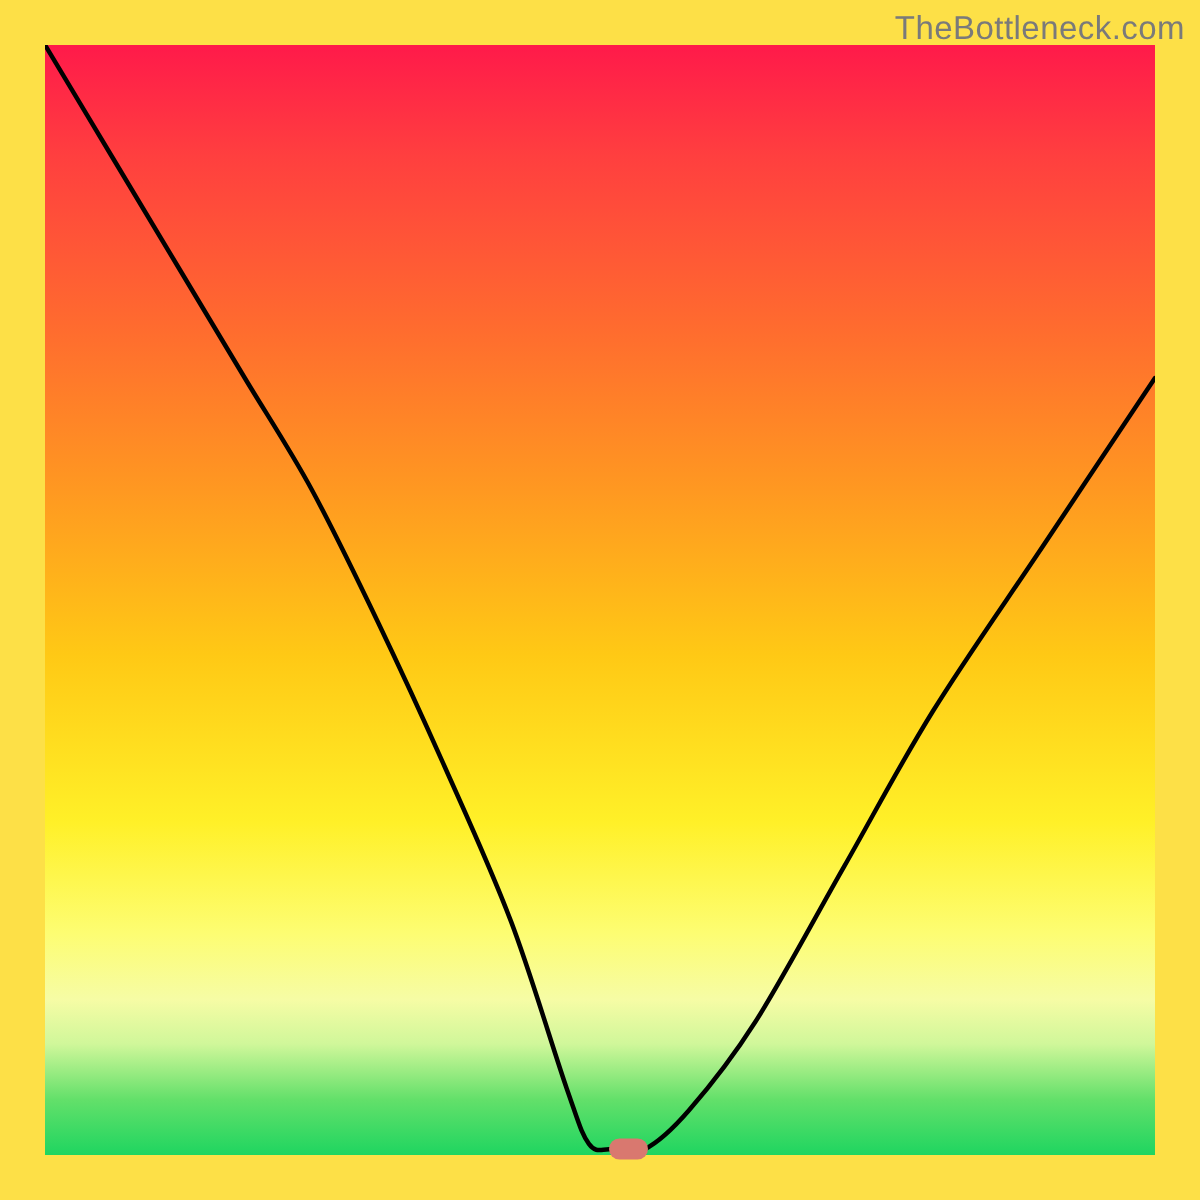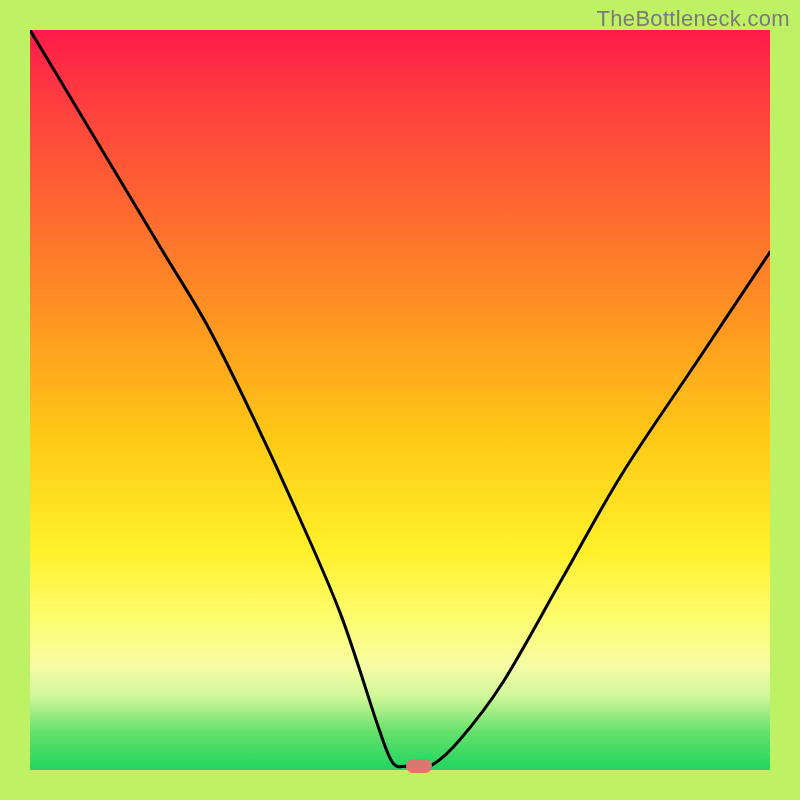--- a/index.html
+++ b/index.html
@@ -8,21 +8,21 @@
     width: 800px;
     height: 800px;
     background: #000;
     overflow: hidden;
     font-family: Arial, Helvetica, sans-serif;
   }
   .frame {
     position: relative;
     width: 800px;
     height: 800px;
-    background: #bef264;
+    background: #fde047;
   }
   .plot-area {
     position: absolute;
     left: 30px;
     top: 30px;
     width: 740px;
     height: 740px;
     
     background: linear-gradient(
       to bottom,

